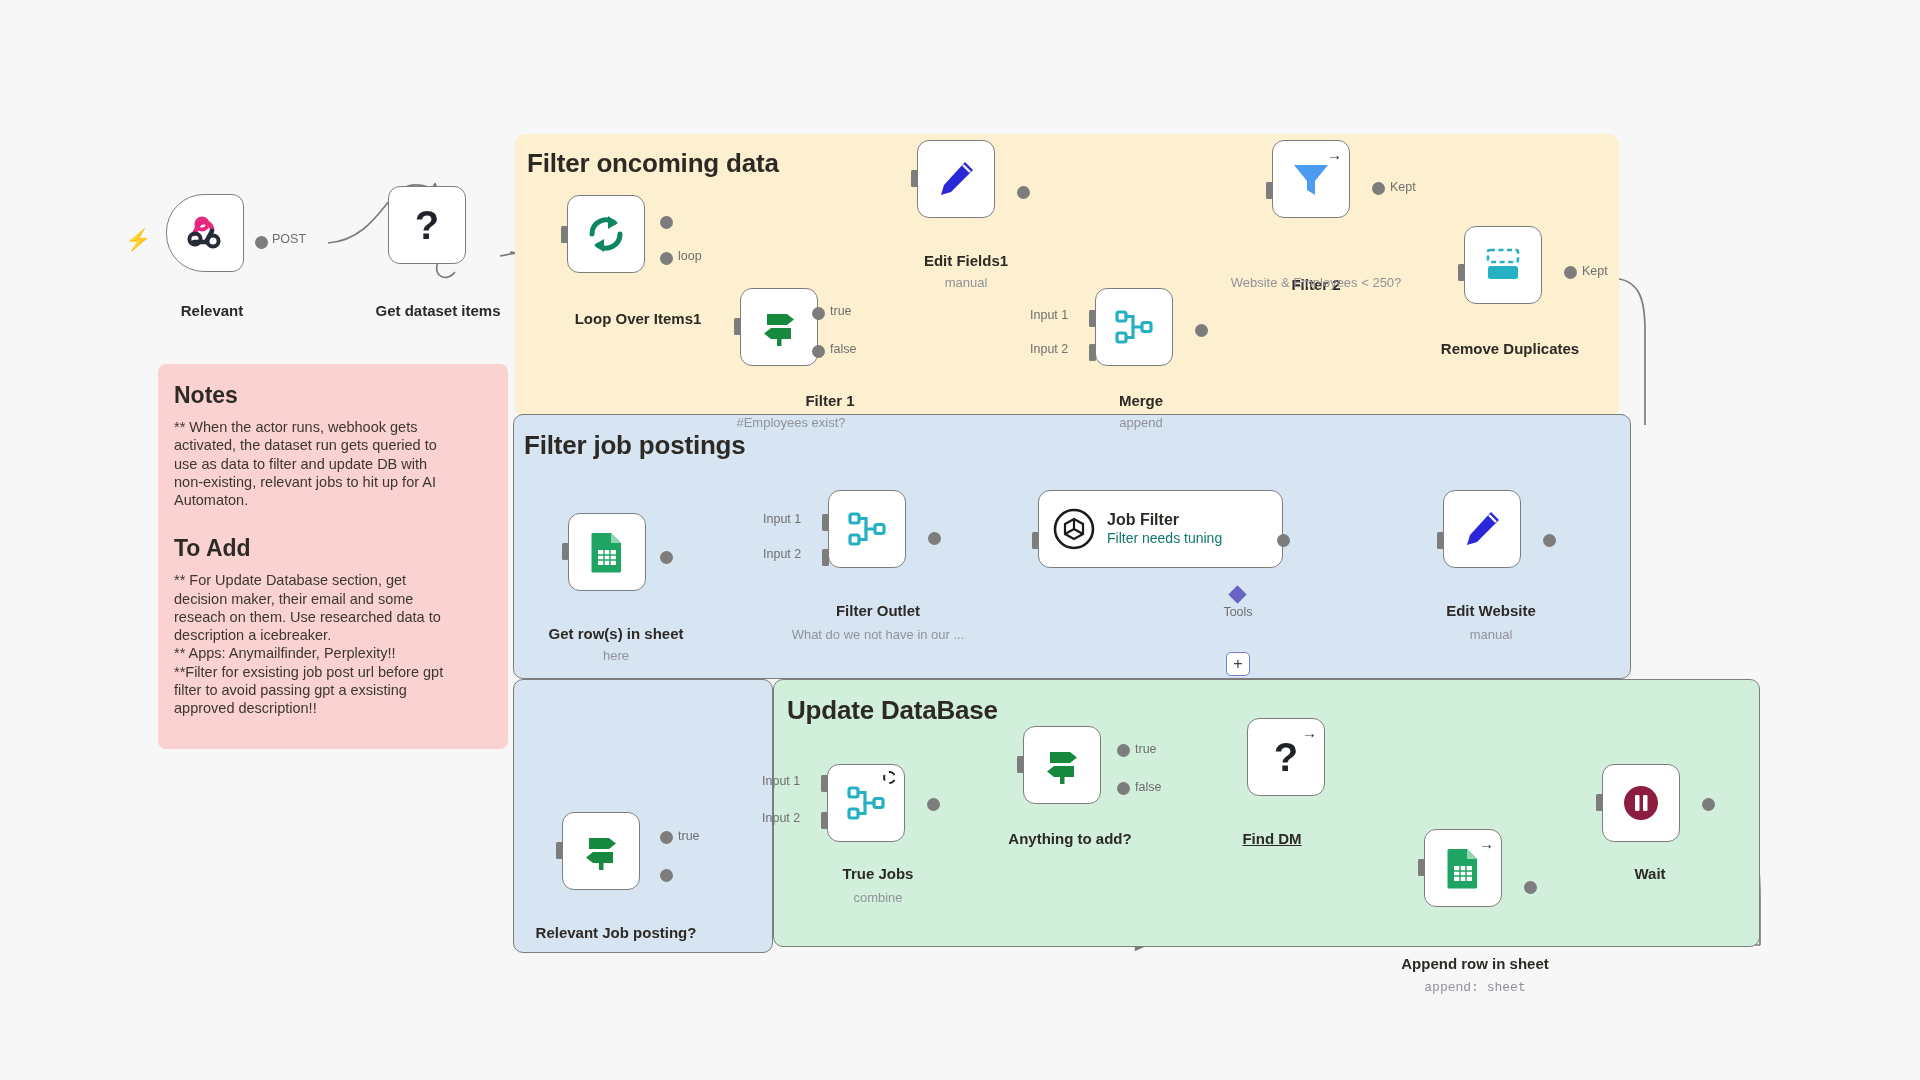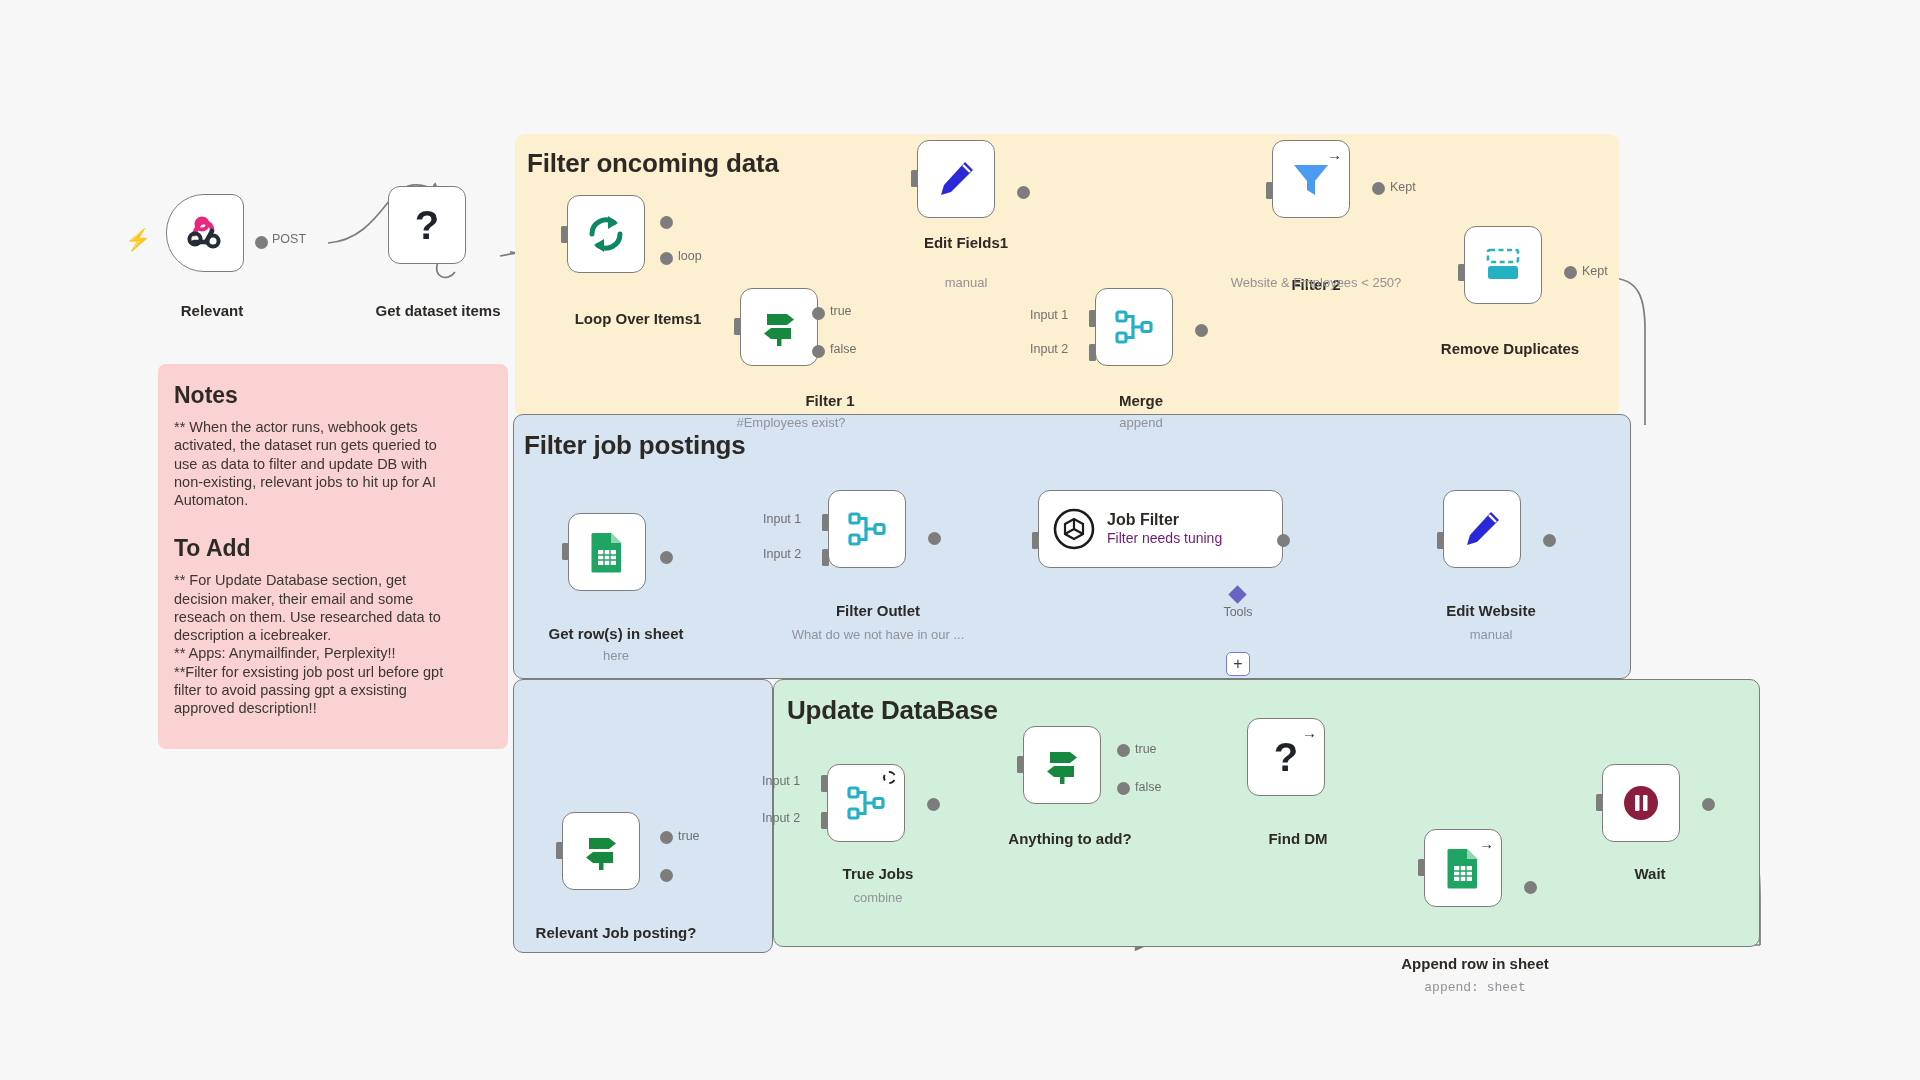--- a/index.html
+++ b/index.html
@@ -89,21 +89,21 @@
   }
   .node-sub {
     position: absolute;
     text-align: center;
     font-size: 13px;
     color: #909399;
     white-space: nowrap;
     transform: translateX(-50%);
   }
   .wide-title { font-size: 16px; font-weight: bold; color: #2d2a26; line-height: 1.25; }
-  .wide-sub { font-size: 14px; color: #701a75; line-height: 1.25; }
+  .wide-sub { font-size: 14px; color: #0f766e; line-height: 1.25; }
 
   
   .port {
     position: absolute;
     width: 13px; height: 13px;
     background: #7d7d7d;
     border-radius: 50%;
   }
   .port-in {
     position: absolute;
@@ -315,21 +315,21 @@
   <div class="node-sub" style="left:791px; top:415px;">#Employees exist?</div>
 
   <div class="node" style="left:917px; top:140px;">
     <svg width="42" height="42" viewBox="0 0 42 42">
       <path d="M30 4 L38 12 L16 34 L6 37 L9 27 Z" fill="#2a28d8"></path>
       <path d="M28 7 L35 14" stroke="#fff" stroke-width="2.4"></path>
     </svg>
   </div>
   <div class="port-in" style="left:911px; top:170px;"></div>
   <div class="port" style="left:1017px; top:186px;"></div>
-  <div class="node-label" style="left:966px; top:234px;">Edit Fields1</div>
+  <div class="node-label" style="left:966px; top:252px;">Edit Fields1</div>
   <div class="node-sub" style="left:966px; top:275px;">manual</div>
 
   <div class="node" style="left:1095px; top:288px;">
     <svg width="44" height="44" viewBox="0 0 44 44">
       <rect x="5" y="7" width="9" height="9" rx="2" fill="none" stroke="#26b0c4" stroke-width="3.2"></rect>
       <rect x="5" y="28" width="9" height="9" rx="2" fill="none" stroke="#26b0c4" stroke-width="3.2"></rect>
       <rect x="30" y="17.5" width="9" height="9" rx="2" fill="none" stroke="#26b0c4" stroke-width="3.2"></rect>
       <path d="M14 11.5 h7 v10.5 h9" stroke="#26b0c4" stroke-width="3.2" fill="none"></path>
       <path d="M14 32.5 h7 v-10.5" stroke="#26b0c4" stroke-width="3.2" fill="none"></path>
     </svg>
@@ -466,21 +466,21 @@
   <div class="port" style="left:1117px; top:744px;"></div>
   <div class="port-lbl" style="left:1135px; top:742px;">true</div>
   <div class="port" style="left:1117px; top:782px;"></div>
   <div class="port-lbl" style="left:1135px; top:780px;">false</div>
   <div class="node-label" style="left:1070px; top:830px;">Anything to add?</div>
 
   <div class="node" style="left:1247px; top:718px;">
     <span class="qmark">?</span>
     <span class="badge-arrow">→</span>
   </div>
-  <div class="node-label" style="left:1298px; top:830px;">Find DM</div>
+  <div class="node-label" style="left:1272px; top:830px;text-decoration:underline;">Find DM</div>
 
   <div class="node" style="left:1424px; top:829px;">
     <svg width="40" height="44" viewBox="0 0 40 44">
       <path d="M6 3 h18 l10 10 v28 a1.5 1.5 0 0 1 -1.5 1.5 h-26.5 a1.5 1.5 0 0 1 -1.5 -1.5 v-36.5 a1.5 1.5 0 0 1 1.5 -1.5 z" fill="#1fa463"></path>
       <path d="M24 3 l10 10 h-10 z" fill="#8fd6b2"></path>
       <rect x="11" y="20" width="18" height="15" fill="#fff"></rect>
       <path d="M11 25 h18 M11 30 h18 M17 20 v15 M23 20 v15" stroke="#1fa463" stroke-width="1.4"></path>
     </svg>
     <span class="badge-arrow">→</span>
   </div>

